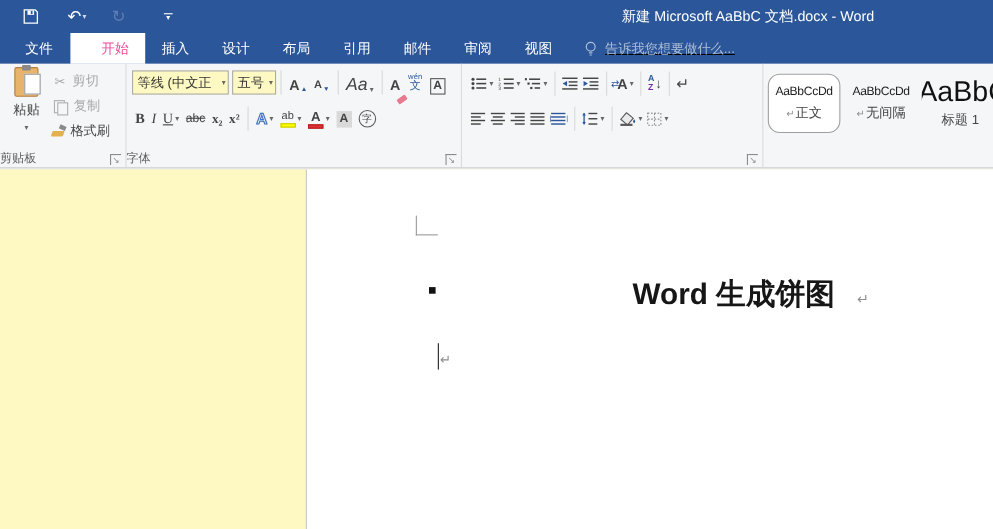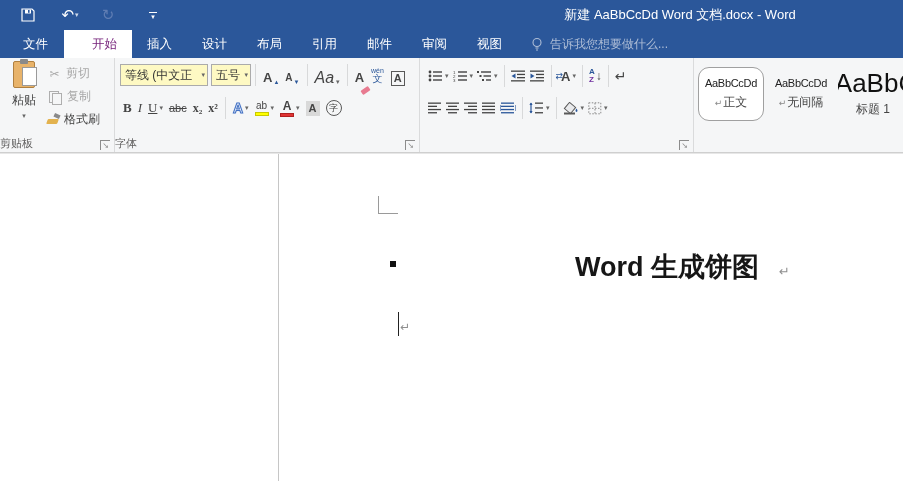--- a/index.html
+++ b/index.html
@@ -17,22 +17,22 @@
   .qat-redo { margin-left:18px; width:20px; font-size:15px; color:#5f7db3; }
   .qat-custom { margin-left:28px; width:14px; flex-direction:column; }
   .qat-custom .bar { width:8px; height:1px; background:#fff; margin-bottom:2px; }
   .qat-custom .arr { font-size:7px; color:#fff; line-height:4px; }
   .win-title { position:absolute; left:500px; top:0; width:360px; height:30px; line-height:30px; text-align:center; color:#fff; font-size:13px; white-space:nowrap; }
 
   
   .tabbar { position:absolute; left:0; top:30px; width:903px; height:28px; background:#2b579a; display:flex; align-items:stretch; }
   .tab { color:#fff; font-size:12.5px; padding:0 15px; display:flex; align-items:center; cursor:default; }
   .tab-file { padding:0 16px; margin-left:7px; }
-  .tab.active { background:#fff; color:#701a75;padding-left:28px; }
-  .tellme { display:flex; align-items:center; margin-left:14px; }
+  .tab.active { background:#fff; color:#ec4899;padding-left:28px; }
+  .tellme { display:flex; align-items:center; margin-left:14px;text-decoration:underline; }
   .tellme-text { color:#aebdd6; font-size:12px; margin-left:7px; }
 
   
   .ribbon { position:absolute; left:0; top:58px; width:903px; height:95px; background:#f5f6f7; border-bottom:1px solid #cfcfcf; }
   .grp { position:absolute; top:0; height:94px; border-right:1px solid #dadbdc; }
   .g-clipboard { left:0; width:115px; }
   .g-font { left:115px; width:305px; }
   .g-paragraph { left:420px; width:274px; }
   .g-styles { left:694px; width:209px; border-right:none; }
   .grp-label { position:absolute; left:0; bottom:1px; width:100%; font-size:11px; color:#605f5f; }
@@ -107,21 +107,21 @@
   
   .style-card { position:absolute; top:9px; width:66px; height:54px; display:flex; flex-direction:column; align-items:center; justify-content:center;border-radius:11px; }
   .style-card.selcard { border:1px solid #a0a0a0; background:#fff; }
   .sc1 { left:4px; } .sc2 { left:74px; } .sc3 { left:144px; width:70px; overflow:hidden; }
   .sc-sample { font-size:11px; color:#222; white-space:nowrap; letter-spacing:-0.3px; }
   .sc-sample-big { font-size:26px; color:#111; white-space:nowrap; line-height:1; margin-left:6px; }
   .sc-name { font-size:12px; color:#444; margin-top:5px; white-space:nowrap; }
   .sc-name .pc { font-size:9px; color:#888; margin-right:1px; }
 
   
-  .doc { position:absolute; left:0; top:154px; width:903px; height:327px; background:#ffffff; }
+  .doc { position:absolute; left:0; top:154px; width:903px; height:327px; background:#fef9c3; }
   .page { position:absolute; left:278px; top:0; width:625px; height:327px; background:#fff; border-left:1px solid #c6c6c6; }
   .corner-mark { position:absolute; left:378px; top:42px; width:20px; height:18px; border-left:1px solid #9a9a9a; border-bottom:1px solid #9a9a9a; }
   .black-square { position:absolute; left:390px; top:107px; width:6px; height:6px; background:#111; }
   .doc-heading { position:absolute; left:575px; top:95px; font-size:27px; font-weight:bold; color:#161616; white-space:nowrap; }
   .heading-pilcrow { position:absolute; left:779px; top:110px; font-size:13px; color:#8f8f8f; }
   .caret { position:absolute; left:398px; top:158px; width:1px; height:24px; background:#222; }
   .caret-pilcrow { position:absolute; left:400px; top:166px; font-size:12px; color:#8f8f8f; }
 </style>
 </head>
 <body>
@@ -142,21 +142,21 @@
         <span class="qat-undo-dd">▾</span>
       </div>
       <div class="qat-btn qat-redo">
         <span>↻</span>
       </div>
       <div class="qat-btn qat-custom">
         <span class="bar"></span>
         <span class="arr">▾</span>
       </div>
     </div>
-    <div class="win-title">新建 AaBbCcDd Word 文档.docx - Word</div>
+    <div class="win-title">新建 Microsoft AaBbC 文档.docx - Word</div>
   </div>
 
   <div class="tabbar">
     <div class="tab tab-file">文件</div>
     <div class="tab active">开始</div>
     <div class="tab">插入</div>
     <div class="tab">设计</div>
     <div class="tab">布局</div>
     <div class="tab">引用</div>
     <div class="tab">邮件</div>

